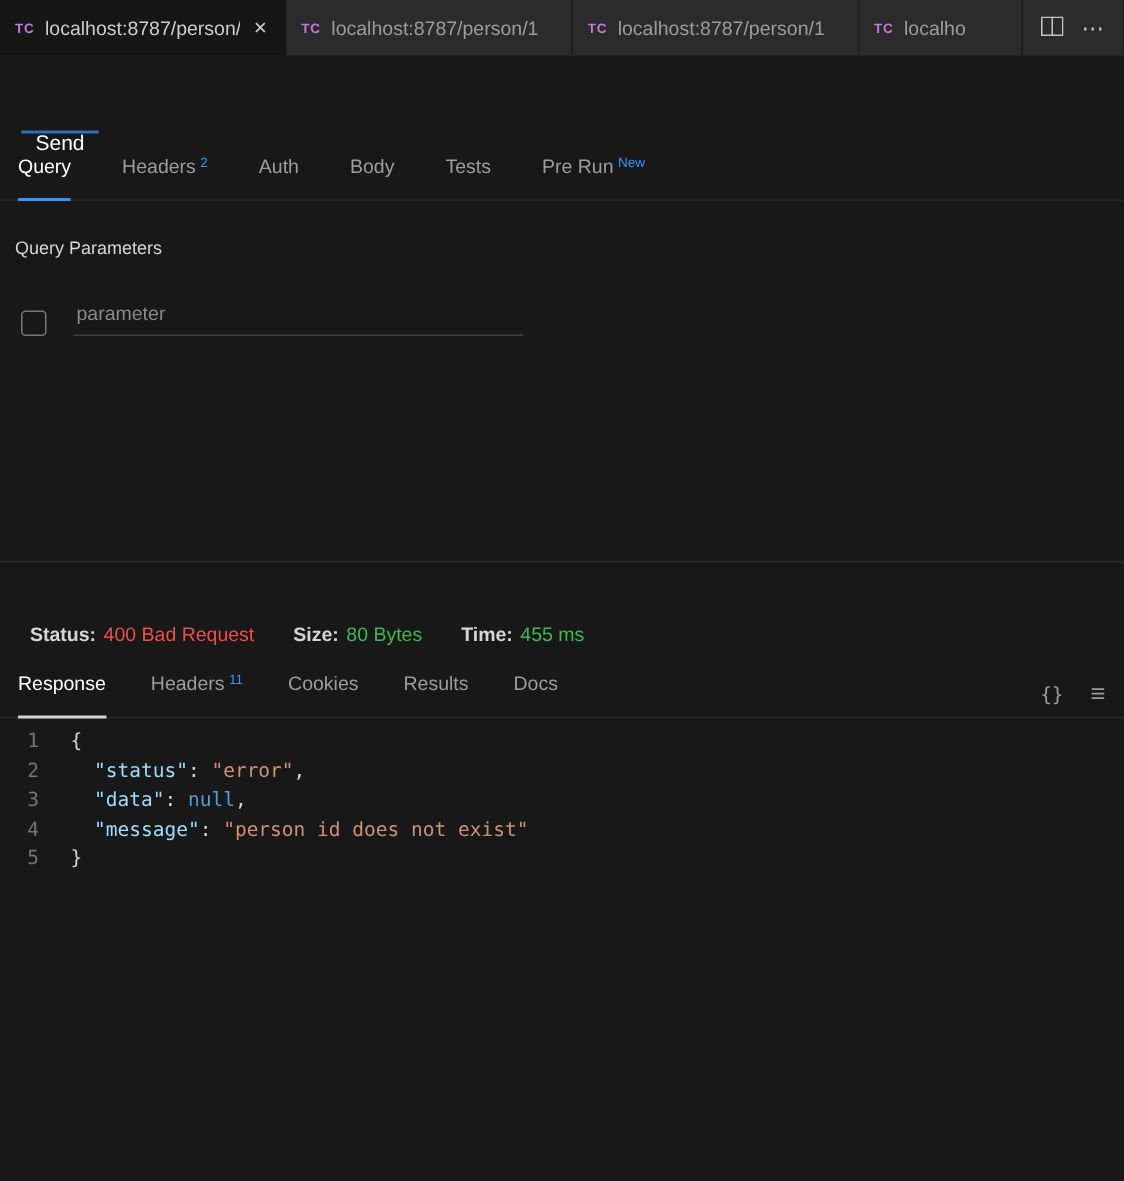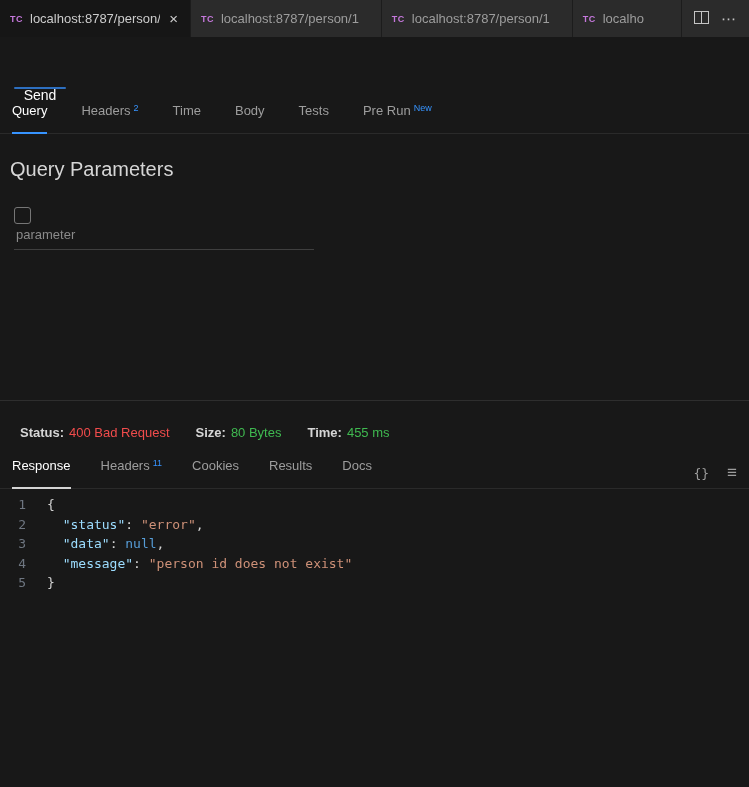--- a/index.html
+++ b/index.html
@@ -35,32 +35,32 @@
   .send-button { width:52px; margin-left:6px; border:none; border-radius:3px; background:var(--send-button); color:#ffffff; font-size:14px; font-family:"Liberation Sans", sans-serif; cursor:pointer;margin-top:30px; }
 
   
   .navtabs { margin-top:14px; height:31px; padding:0 12px; display:flex; align-items:stretch; border-bottom:1px solid #2a2a2a; }
   .ntab { margin-right:34px; display:flex; align-items:flex-start; color:#9d9d9d; position:relative; cursor:pointer; }
   .ntab.active { color:#ffffff; }
   .ntab.active::after { content:""; position:absolute; left:0; right:0; bottom:-1px; height:2px; background:var(--accent); }
   .badge { color:var(--accent); font-size:9px; margin-left:3px; }
 
   
-  .section-title { margin:24px 0 0 10px; font-size:20px; color:#d6d6d6; }
-  .param-row { margin:26px 14px 0 14px; display:flex; align-items:flex-start;flex-direction:column; }
+  .section-title { margin:24px 0 0 10px; font-size:12px; color:#d6d6d6; }
+  .param-row { margin:26px 14px 0 14px; display:flex; align-items:flex-end; }
   .checkbox { width:17px; height:17px; border:1px solid #767676; border-radius:3px; margin-right:18px; flex:0 0 auto; cursor:pointer; }
   .u-input { background:transparent; border:none; outline:none; border-bottom:1px solid #3f3f3f; color:#cccccc; font-size:13px; padding:3px 2px 7px 2px; font-family:"Liberation Sans", sans-serif; }
   .u-input::placeholder { color:#8a8a8a; }
   .param-input { width:300px; margin-right:28px; }
   .value-input { flex:1; margin-right:6px; }
 
   .spacer { height:150px; }
 
   
-  .response-panel { border-top:1px solid #2e2e2e; padding-top:24px; }
+  .response-panel { border-top:1px solid #2e2e2e; padding-top:40px; }
   .status-row { padding:0 20px; display:flex; gap:26px; }
   .status-group { display:flex; gap:5px; }
   .lbl { color:#d6d6d6; font-weight:bold; }
   .val-red { color:var(--status-red); }
   .val-green { color:var(--status-green); }
 
   .resp-tabs { margin-top:18px; }
   .resp-tabs .ntab.active::after { background:#d4d4d4; }
   .resp-tabs .ntab { margin-right:30px; }
   .resp-actions { margin-left:auto; display:flex; align-items:center; gap:18px; color:#9d9d9d; }
@@ -116,21 +116,21 @@
 
 <div class="navtabs">
     <div class="ntab active">
       <span class="ntab-label">Query</span>
     </div>
     <div class="ntab">
       <span class="ntab-label">Headers</span>
       <sup class="badge">2</sup>
     </div>
     <div class="ntab">
-      <span class="ntab-label">Time</span>
+      <span class="ntab-label">Auth</span>
     </div>
     <div class="ntab">
       <span class="ntab-label">Body</span>
     </div>
     <div class="ntab">
       <span class="ntab-label">Tests</span>
     </div>
     <div class="ntab">
       <span class="ntab-label">Pre Run</span>
       <sup class="badge">New</sup>

